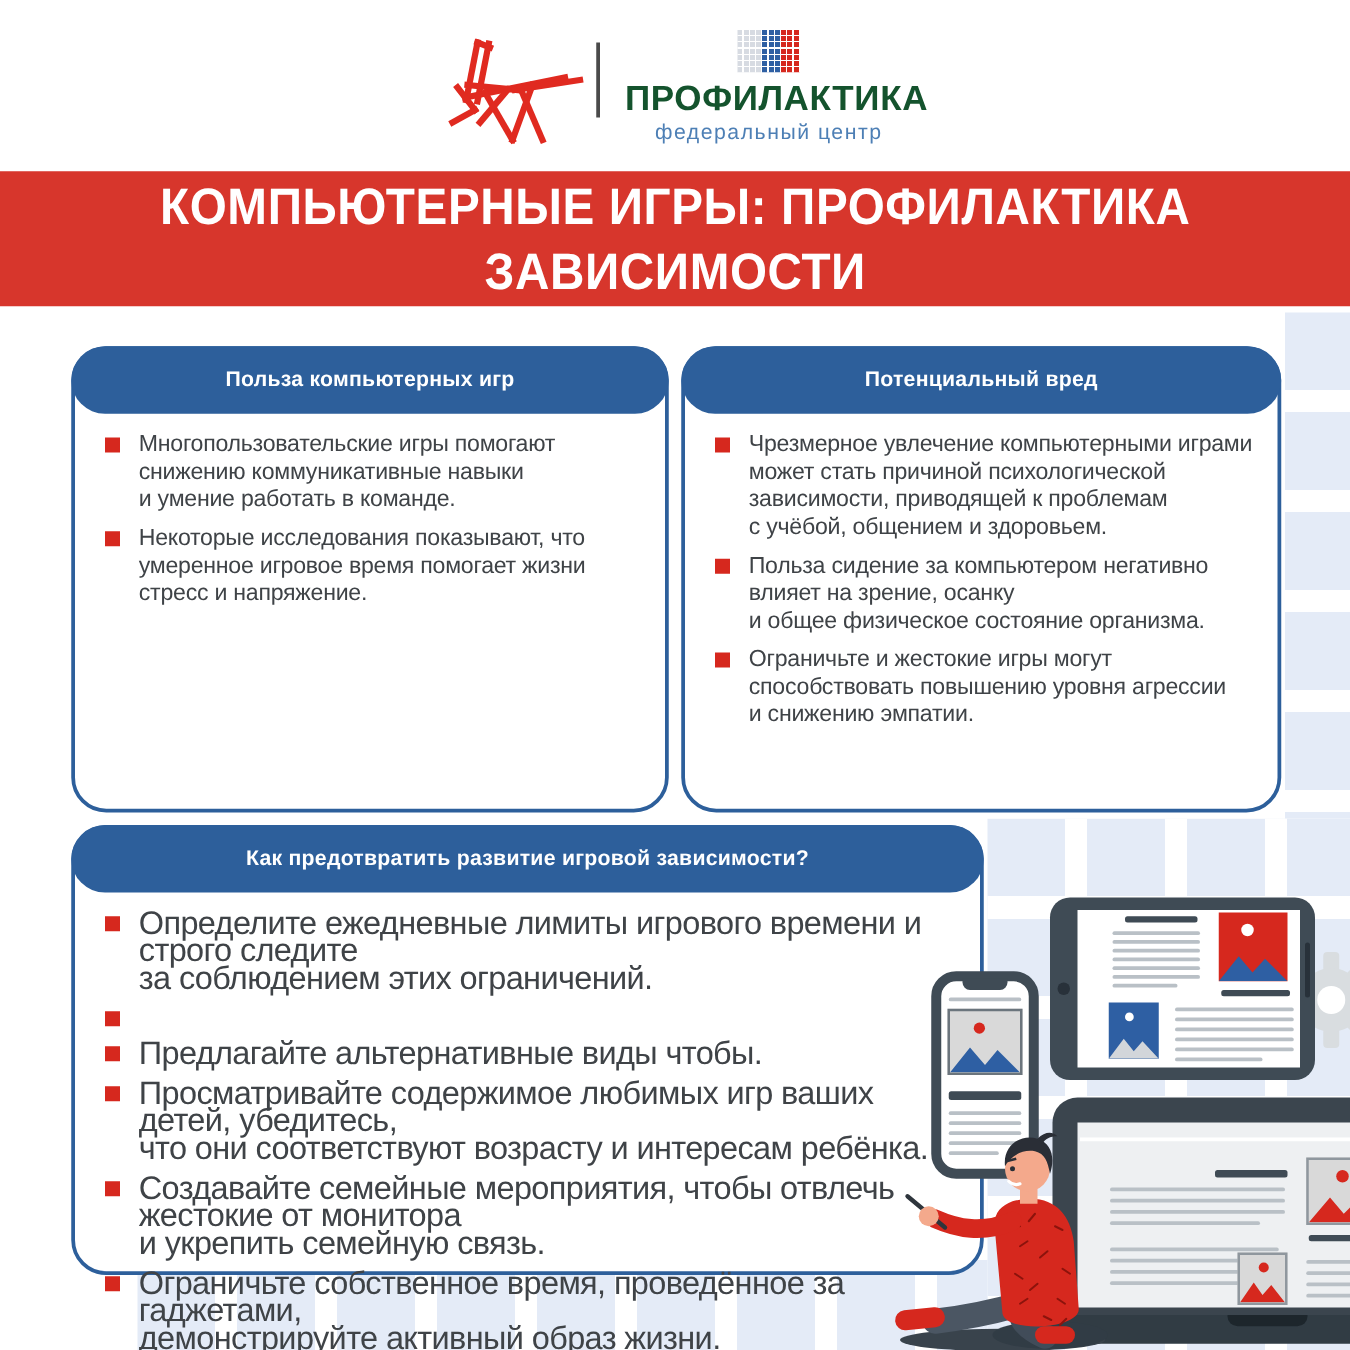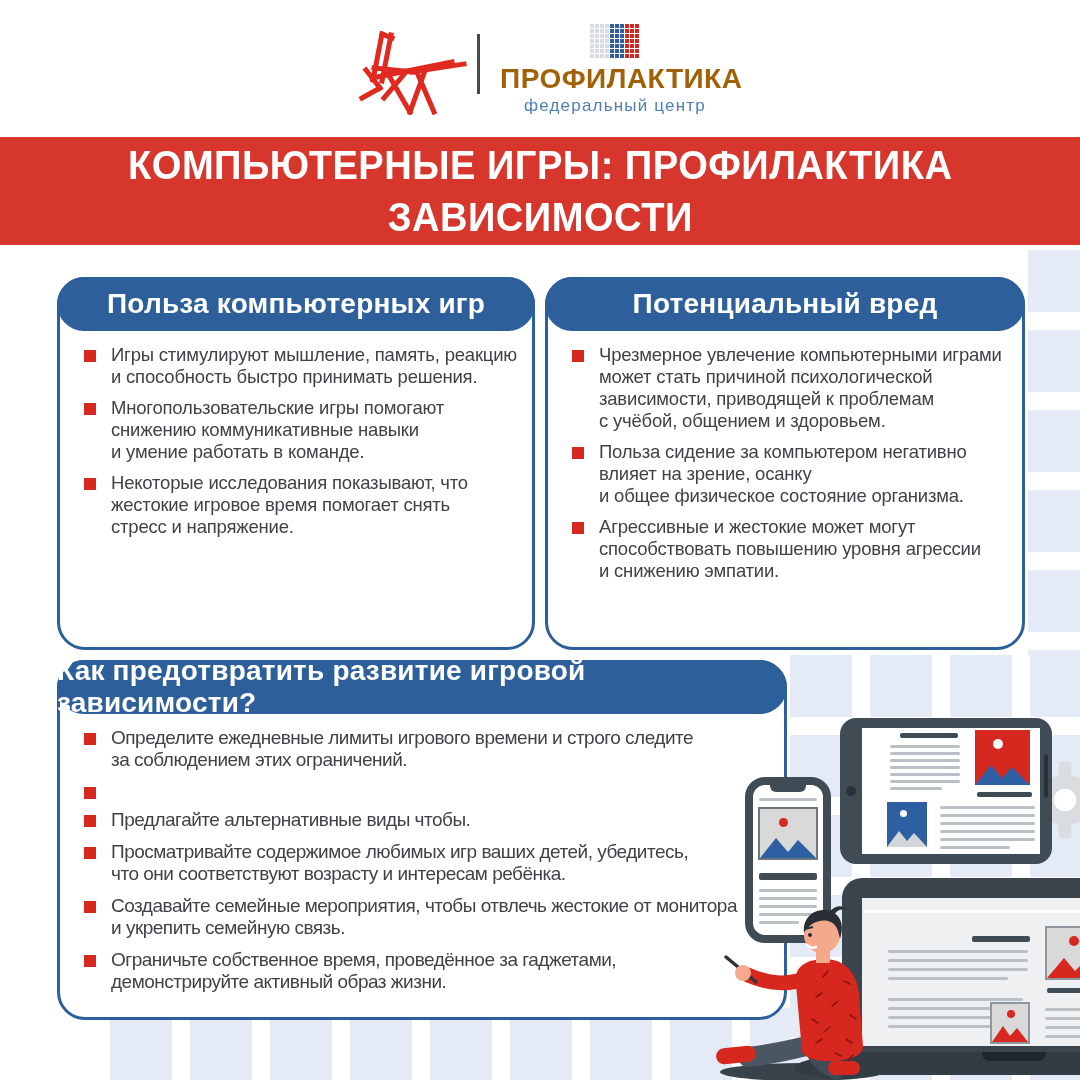--- a/index.html
+++ b/index.html
@@ -19,44 +19,44 @@
   
   .brandbar{position:absolute;left:0;top:0;width:1080px;height:137px;background:#fff;}
   .chair-icon{position:absolute;left:352px;top:24px;}
   .divider{position:absolute;left:477px;top:34px;width:3px;height:60px;background:#4a4a4a;}
   .logoblock{position:absolute;left:500px;top:24px;width:230px;text-align:center;}
   .mosaic{width:50px;height:34px;margin:0 auto 6px auto;
       background-image:
         repeating-linear-gradient(to right, transparent 0 4px, #ffffff 4px 5px),
         repeating-linear-gradient(to bottom, transparent 0 4px, #ffffff 4px 5px),
         linear-gradient(to right, #d7dbe2 0 40%, #2e5fa3 40% 70%, #d6281e 70% 100%);}
-  .brandname{color:#a16207;font-weight:bold;font-size:28px;letter-spacing:.5px;line-height:30px;}
+  .brandname{color:#14532d;font-weight:bold;font-size:28px;letter-spacing:.5px;line-height:30px;}
   .brandsub{color:#4d7fb5;font-size:17px;letter-spacing:1.2px;margin-top:2px;}
 
   
   .banner{position:absolute;left:0;top:137px;width:1080px;height:108px;background:#d7362c;
           display:flex;align-items:center;justify-content:center;}
   .banner-title{color:#fff;font-weight:bold;font-size:41px;line-height:52px;text-align:center;
           white-space:pre-line;transform:scaleX(.93);letter-spacing:.5px;}
 
   
   .card{position:absolute;background:#ffffff;border:3px solid #2d5f9b;border-radius:28px;z-index:1;box-sizing:border-box;}
   .card-head{position:absolute;top:-3px;left:-3px;right:-3px;height:54px;background:#2d5f9b;border-radius:28px;
              display:flex;align-items:center;justify-content:center;}
-  .card-head span{color:#fff;font-weight:bold;font-size:28px;letter-spacing:.2px;}
+  .card-head span{color:#fff;font-weight:bold;font-size:17px;letter-spacing:.2px;text-align:right;}
   .card-benefits{left:57px;top:277px;width:478px;height:373px;}
   .card-harm{left:545px;top:277px;width:480px;height:373px;}
   .card-prevention{left:57px;top:660px;width:730px;height:360px;}
   .items{list-style:none;margin:0;padding:64px 14px 0 24px;}
   .item{display:flex;gap:15px;margin-bottom:9px;}
   .bullet{flex:0 0 12px;width:12px;height:12px;background:#d6281e;margin-top:6px;}
   .itext{white-space:pre-line;font-size:18.5px;line-height:22px;letter-spacing:-.2px;}
   .card-prevention .items{padding-top:64px;}
   .card-prevention .item{margin-bottom:10px;}
-  .card-prevention .itext{font-size:19px;line-height:22px;letter-spacing:-.5px;}
+  .card-prevention .itext{font-size:26px;line-height:22px;letter-spacing:-.5px;}
 
   
   .gear{position:absolute;z-index:0;}
   .gear-left{left:708px;top:818px;z-index:0;}
   .gear-right{left:1025px;top:760px;}
 
   .phone{position:absolute;left:745px;top:777px;width:70px;height:150px;background:#fff;
          border:8px solid #3f4b55;border-radius:20px;z-index:3;}
   .phone .notch{position:absolute;left:50%;top:-2px;transform:translateX(-50%);width:36px;height:9px;
          background:#3f4b55;border-radius:0 0 6px 6px;}
@@ -120,33 +120,28 @@
 ЗАВИСИМОСТИ</div>
   </div>
 
   <div class="card card-benefits">
     <div class="card-head">
       <span>Польза компьютерных игр</span>
     </div>
     <ul class="items">
       <li class="item">
           <span class="bullet"></span>
-          <span class="itext">Игры стимулируют мышление, память, реакцию
-и способность быстро принимать решения.</span>
-        </li>
-      <li class="item">
-          <span class="bullet"></span>
           <span class="itext">Многопользовательские игры помогают
 снижению коммуникативные навыки
 и умение работать в команде.</span>
         </li>
       <li class="item">
           <span class="bullet"></span>
           <span class="itext">Некоторые исследования показывают, что
-жестокие игровое время помогает снять
+умеренное игровое время помогает жизни
 стресс и напряжение.</span>
         </li>
     </ul>
   </div>
 
   <div class="card card-harm">
     <div class="card-head">
       <span>Потенциальный вред</span>
     </div>
     <ul class="items">
@@ -158,21 +153,21 @@
 с учёбой, общением и здоровьем.</span>
         </li>
       <li class="item">
           <span class="bullet"></span>
           <span class="itext">Польза сидение за компьютером негативно
 влияет на зрение, осанку
 и общее физическое состояние организма.</span>
         </li>
       <li class="item">
           <span class="bullet"></span>
-          <span class="itext">Агрессивные и жестокие может могут
+          <span class="itext">Ограничьте и жестокие игры могут
 способствовать повышению уровня агрессии
 и снижению эмпатии.</span>
         </li>
     </ul>
   </div>
 
   <div class="card card-prevention">
     <div class="card-head">
       <span>Как предотвратить развитие игровой зависимости?</span>
     </div>

